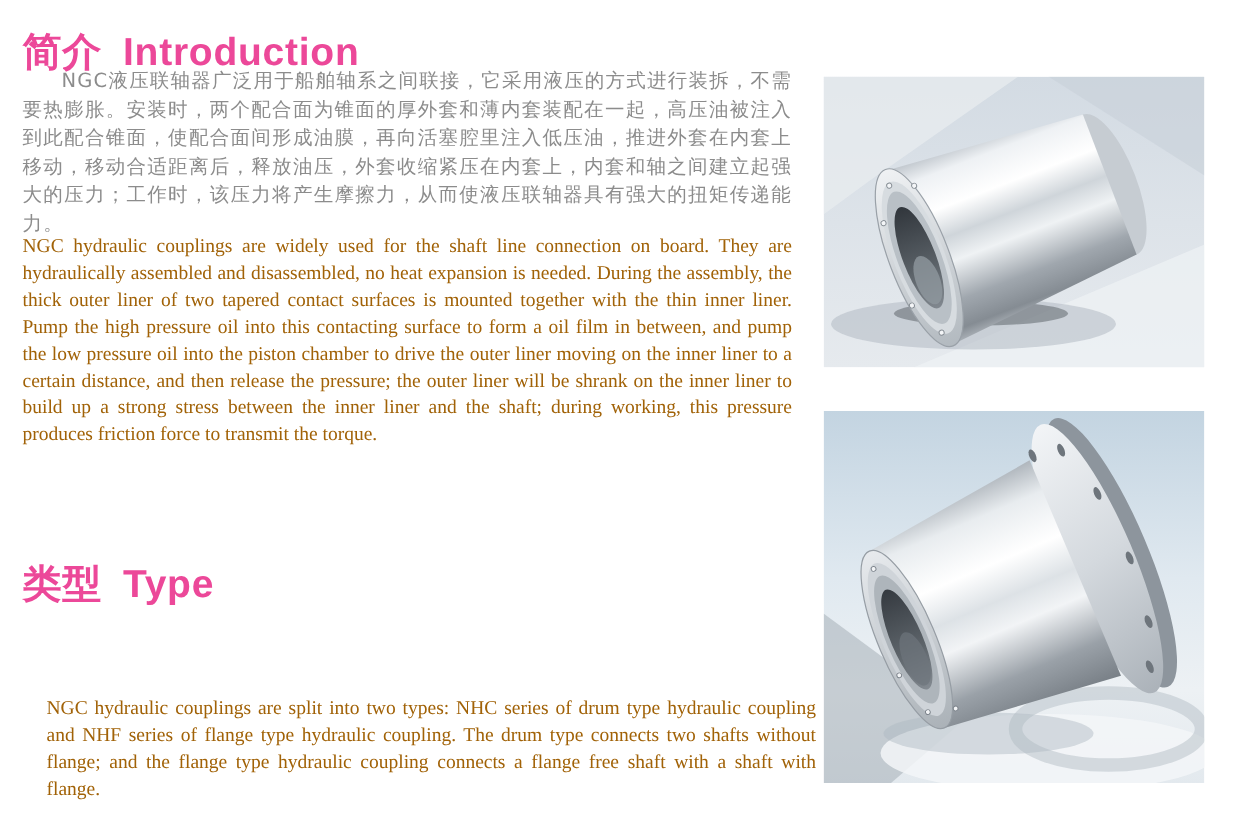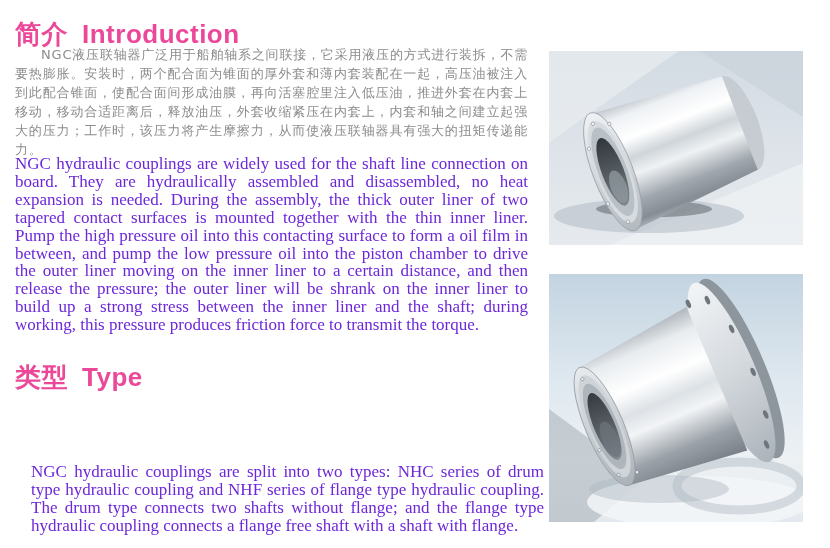--- a/index.html
+++ b/index.html
@@ -26,23 +26,23 @@
     line-height:19px;
     letter-spacing:.8px;
     color:#8c8c8c;
     text-align:justify;
     text-indent:2em;
     font-family:"DejaVu Sans","Liberation Sans",sans-serif;
   }
   .para-zh.second{line-height:21px;}
   .para-en{
     left:15px;width:513px;
-    font-size:17px;
+    font-size:13px;
     line-height:17.9px;
-    color:#6d28d9;
+    color:#a16207;
     text-align:justify;
     font-family:"Liberation Serif","DejaVu Serif",serif;
   }
   .figure{
     left:549px;width:254px;
     overflow:hidden;
   }
   .figure svg{display:block;}
 </style>
 </head>
@@ -51,21 +51,21 @@
 <div class="page">
 
   <h1 class="abs section-heading" style="top:0px;">
     <span class="zh">简介</span><span class="en">Introduction</span>
   </h1>
 
   <p class="abs para-zh" style="top:45px;margin:0;">NGC液压联轴器广泛用于船舶轴系之间联接，它采用液压的方式进行装拆，不需要热膨胀。安装时，两个配合面为锥面的厚外套和薄内套装配在一起，高压油被注入到此配合锥面，使配合面间形成油膜，再向活塞腔里注入低压油，推进外套在内套上移动，移动合适距离后，释放油压，外套收缩紧压在内套上，内套和轴之间建立起强大的压力；工作时，该压力将产生摩擦力，从而使液压联轴器具有强大的扭矩传递能力。</p>
 
   <p class="abs para-en" style="top:155px;margin:0;">NGC hydraulic couplings are widely used for the shaft line connection on board. They are hydraulically assembled and disassembled, no heat expansion is needed. During the assembly, the thick outer liner of two tapered contact surfaces is mounted together with the thin inner liner. Pump the high pressure oil into this contacting surface to form a oil film in between, and pump the low pressure oil into the piston chamber to drive the outer liner moving on the inner liner to a certain distance, and then release the pressure; the outer liner will be shrank on the inner liner to build up a strong stress between the inner liner and the shaft; during working, this pressure produces friction force to transmit the torque.</p>
 
-  <h1 class="abs section-heading" style="top:332px;margin-top:28px;">
+  <h1 class="abs section-heading" style="top:344px;margin-top:28px;">
     <span class="zh">类型</span><span class="en">Type</span>
   </h1>
 
 
   <p class="abs para-en" style="top:447px;margin:16px;">NGC hydraulic couplings are split into two types: NHC series of drum type hydraulic coupling and NHF series of flange type hydraulic coupling. The drum type connects two shafts without flange; and the flange type hydraulic coupling connects a flange free shaft with a shaft with flange.</p>
 
   <div class="abs figure" style="top:51px;height:194px;">
     <svg width="254" height="194" viewBox="0 0 254 194" xmlns="http://www.w3.org/2000/svg">
       <defs>
         <linearGradient id="bg1" x1="0" y1="0" x2="0" y2="1">

